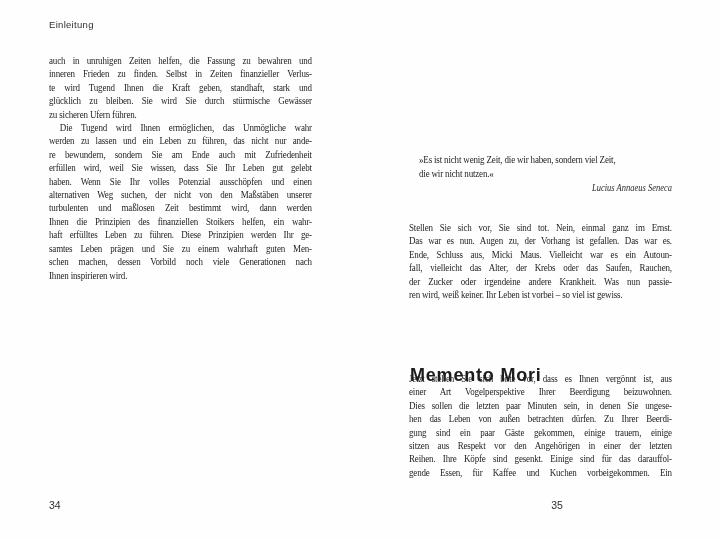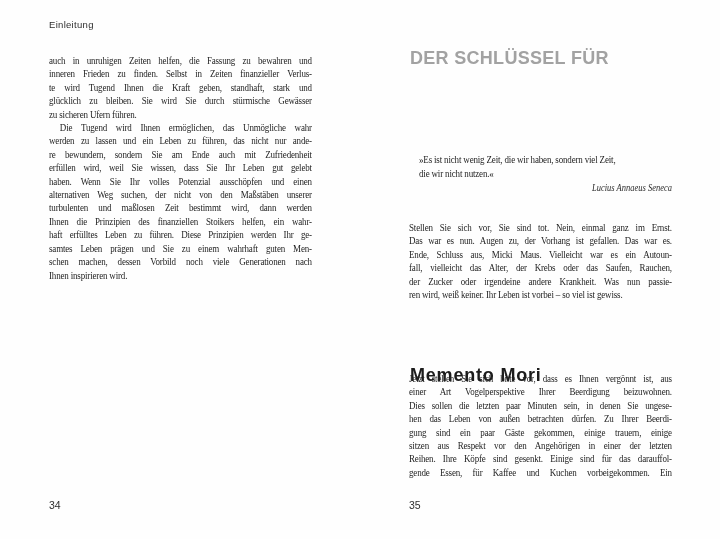--- a/index.html
+++ b/index.html
@@ -54,21 +54,21 @@
   }
   .left-body { left: 49px; top: 54px; }
   .page-num {
     position: absolute;
     font-family: "Liberation Sans", "DejaVu Sans", sans-serif;
     font-size: 10.5px;
     line-height: 14px;
     color: #2e2e2e;
   }
   .page-num-left { left: 49px; top: 498px; }
-  .page-num-right { left: 409px; top: 498px; width: 268px; text-align: left; }
+  .page-num-right { left: 423px; top: 498px; width: 268px; text-align: center; }
   
   .chapter-title {
     position: absolute;
     left: 410px;
     top: 45px;
     width: 280px;
     font-family: "Liberation Sans", "DejaVu Sans", sans-serif;
     font-weight: bold;
     font-size: 18px;
     line-height: 27px;
@@ -134,21 +134,20 @@
         <div class="txt-line">haft erfülltes Leben zu führen. Diese Prinzipien werden Ihr ge-</div>
         <div class="txt-line">samtes Leben prägen und Sie zu einem wahrhaft guten Men-</div>
         <div class="txt-line">schen machen, dessen Vorbild noch viele Generationen nach</div>
         <div class="txt-line txt-line-last">Ihnen inspirieren wird.</div>
       </div>
   </div>
 
   <div class="page-num page-num-left">34</div>
 
   <div class="chapter-title">
-    <div class="t-secondary">DER SCHLÜSSEL FÜR</div>
   </div>
 
   <div class="squeeze quote-block">
     <div class="quote-lines">
         <div class="txt-line">»Es ist nicht wenig Zeit, die wir haben, sondern viel Zeit,</div>
         <div class="txt-line txt-line-last">die wir nicht nutzen.«</div>
       </div>
     <div class="quote-attribution">Lucius Annaeus Seneca</div>
   </div>
 

